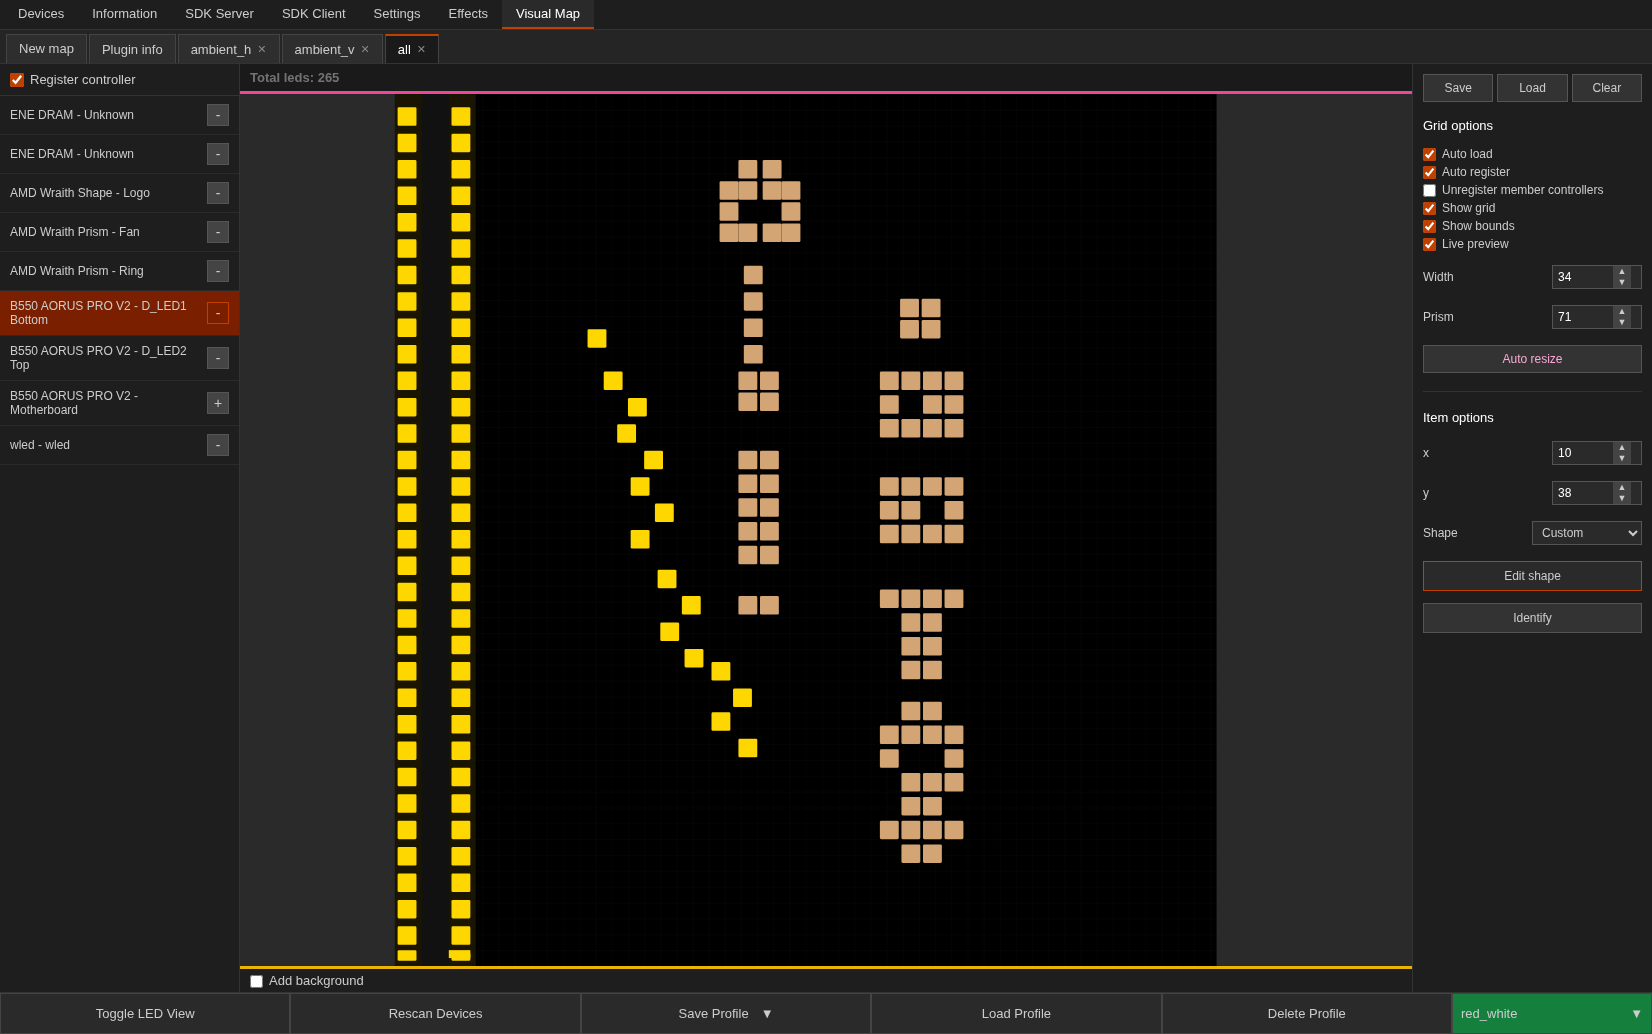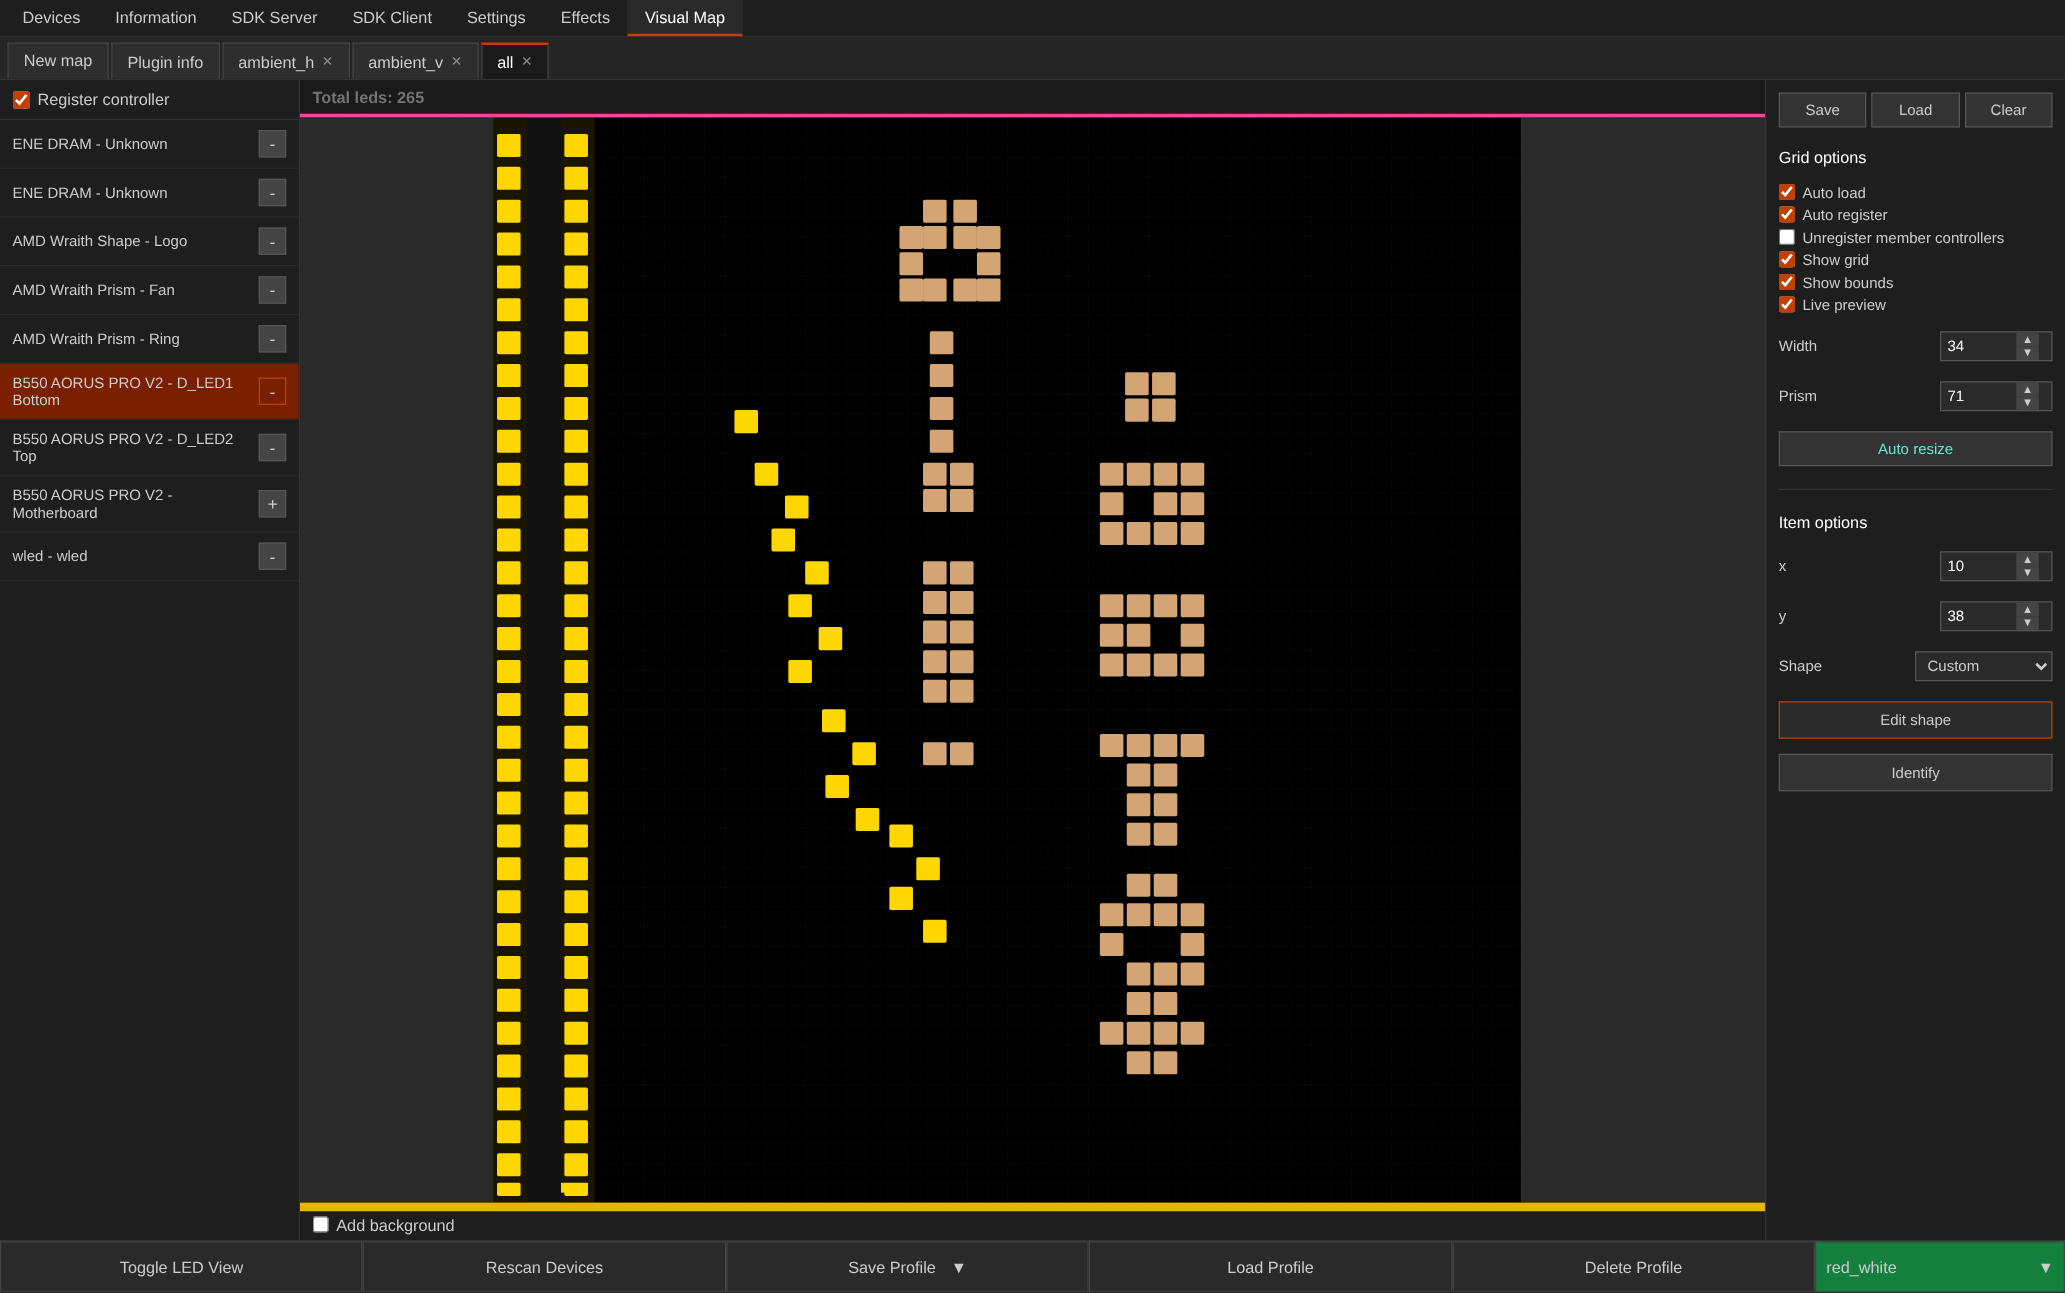--- a/index.html
+++ b/index.html
@@ -183,21 +183,21 @@
     }
 
     .section-title {
       font-size: 13px;
       color: #fff;
       margin-top: 4px;
       margin-bottom: 4px;
     }
     .option-row {
       display: flex;
-      align-items: flex-start;
+      align-items: flex-end;
       gap: 6px;
       padding: 2px 0;
     }
     .option-row input[type="checkbox"] {
       accent-color: #c04000;
       width: 13px;
       height: 13px;
     }
     .option-label { font-size: 12px; color: #ccc; }
 
@@ -240,21 +240,21 @@
       align-items: center;
       justify-content: center;
       line-height: 1;
     }
 
     .auto-resize-btn {
       width: 100%;
       padding: 6px;
       background: #333;
       border: 1px solid #555;
-      color: #5eead4;
+      color: #f9a8d4;
       cursor: pointer;
       font-size: 12px;
       text-align: center;
       margin: 4px 0;
     }
 
     .divider { border-top: 1px solid #333; margin: 6px 0; }
 
     .shape-select {
       background: #2a2a2a;
@@ -284,25 +284,25 @@
       background: #333;
       border: 1px solid #555;
       color: #ccc;
       cursor: pointer;
       font-size: 12px;
       text-align: center;
       margin: 2px 0;
     }
     .add-bg-row {
       display: flex;
-      align-items: flex-start;
+      align-items: flex-end;
       gap: 6px;
       padding: 4px 10px;
       background: #1e1e1e;
-      border-top: 7px solid #eab308;
+      border-top: 3px solid #eab308;
     }
     .add-bg-row input[type="checkbox"] {
       accent-color: #c04000;
     }
 
     
     .footer {
       display: flex;
       background: #1a1a1a;
       border-top: 1px solid #333;

